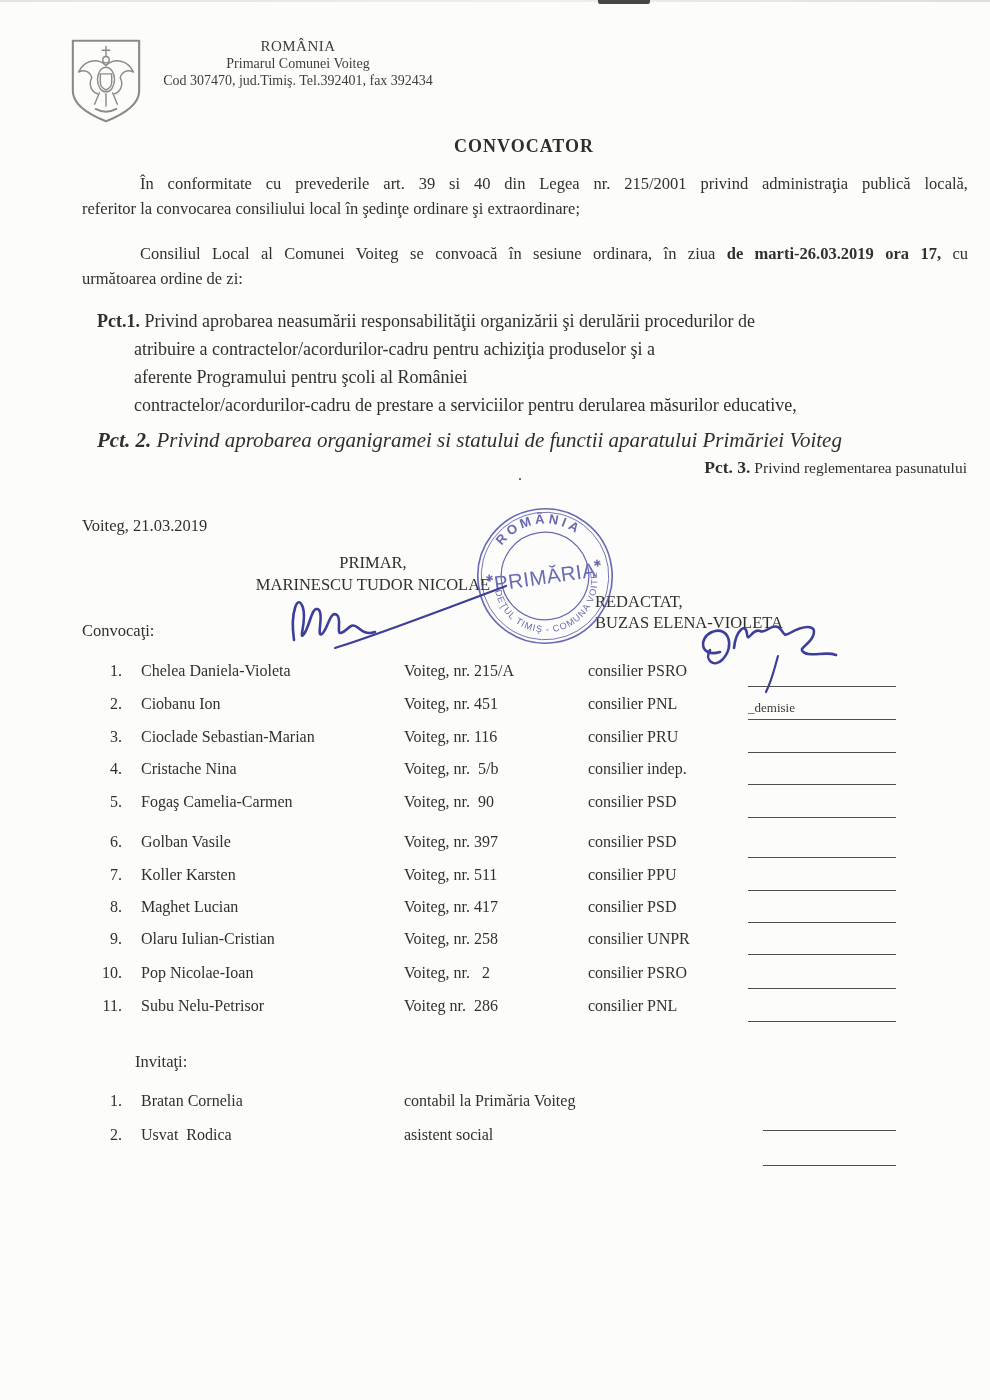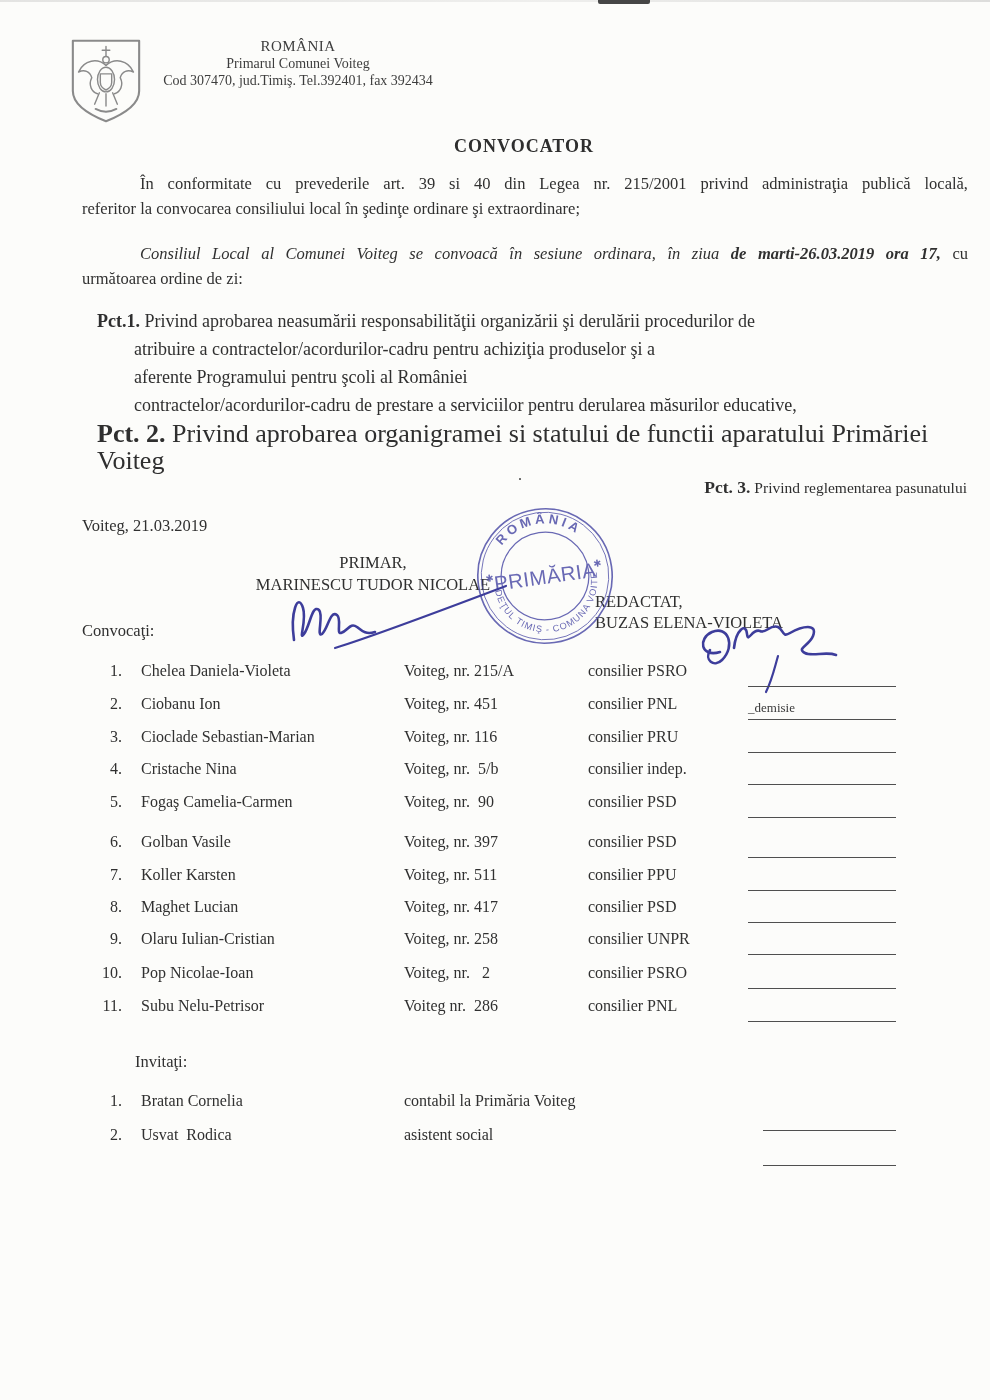--- a/index.html
+++ b/index.html
@@ -19,27 +19,27 @@
   .ht-contact{font-size:14px;}
 
   .doc-title{position:absolute;left:58px;top:136px;width:932px;text-align:center;
     font-size:18px;font-weight:bold;letter-spacing:1px;color:#2e2e2e;}
 
   .para{position:absolute;left:82px;width:886px;font-size:16.5px;line-height:25px;color:#303030;}
   .p1{top:171px;}
   .p2{top:241px;}
   .jline{text-align:justify;text-align-last:justify;}
   .indent{padding-left:58px;}
-  .it{font-style:italic;}
+  .it{}
   .b{font-weight:bold;}
 
   .agenda{position:absolute;left:97px;top:307px;width:870px;color:#2f2f2f;}
   .ag1{font-size:18px;line-height:28px;}
   .ag1 .cont{padding-left:37px;}
-  .ag2{font-size:26px;line-height:27px;margin-top:1px;}
+  .ag2{font-size:21px;line-height:27px;margin-top:8px;font-style:italic;}
   .ag3{font-size:15.5px;line-height:26px;text-align:right;}
   .ag3 .ag-label{font-size:17.5px;}
   .ag-label{font-weight:bold;}
 
   .stray-dot{position:absolute;left:518px;top:466px;font-size:16px;color:#444;}
   .dateline{position:absolute;left:82px;top:516px;font-size:16.5px;color:#303030;}
 
   .primar-block{position:absolute;left:240px;top:552px;width:266px;text-align:center;
     font-size:16.5px;line-height:22px;color:#2f2f2f;}
   .redactat-block{position:absolute;left:595px;top:591px;width:218px;text-align:left;

